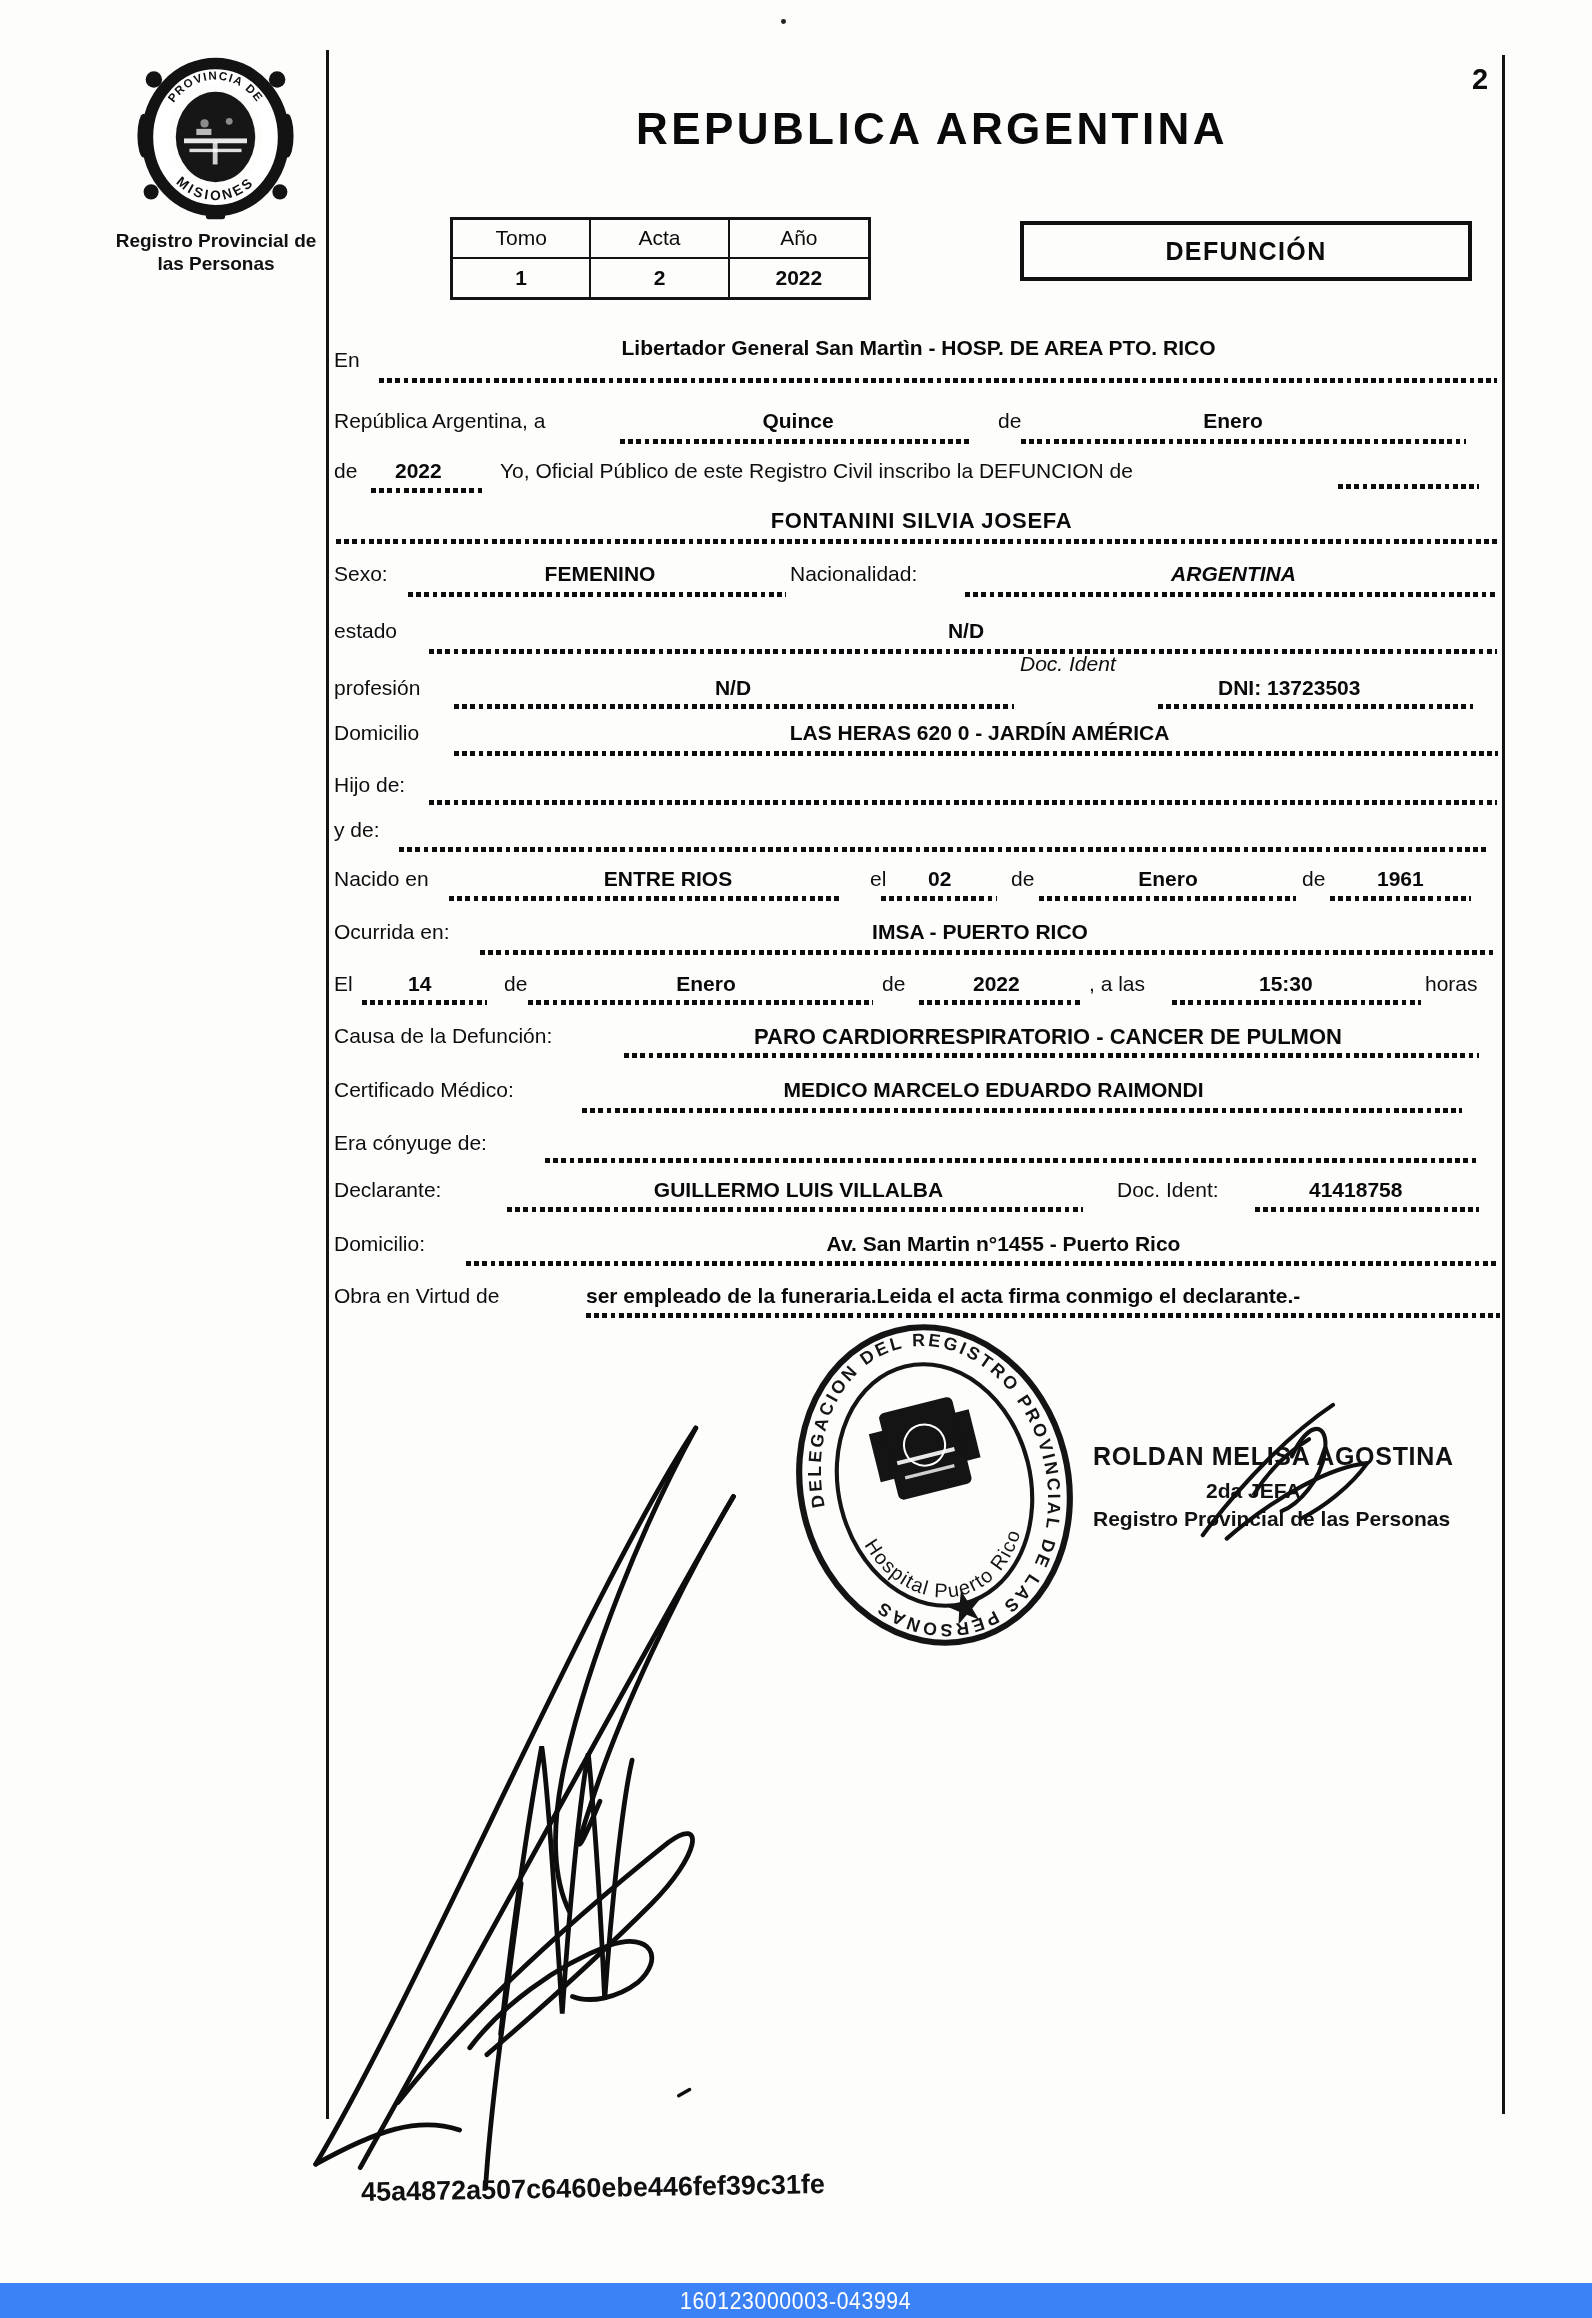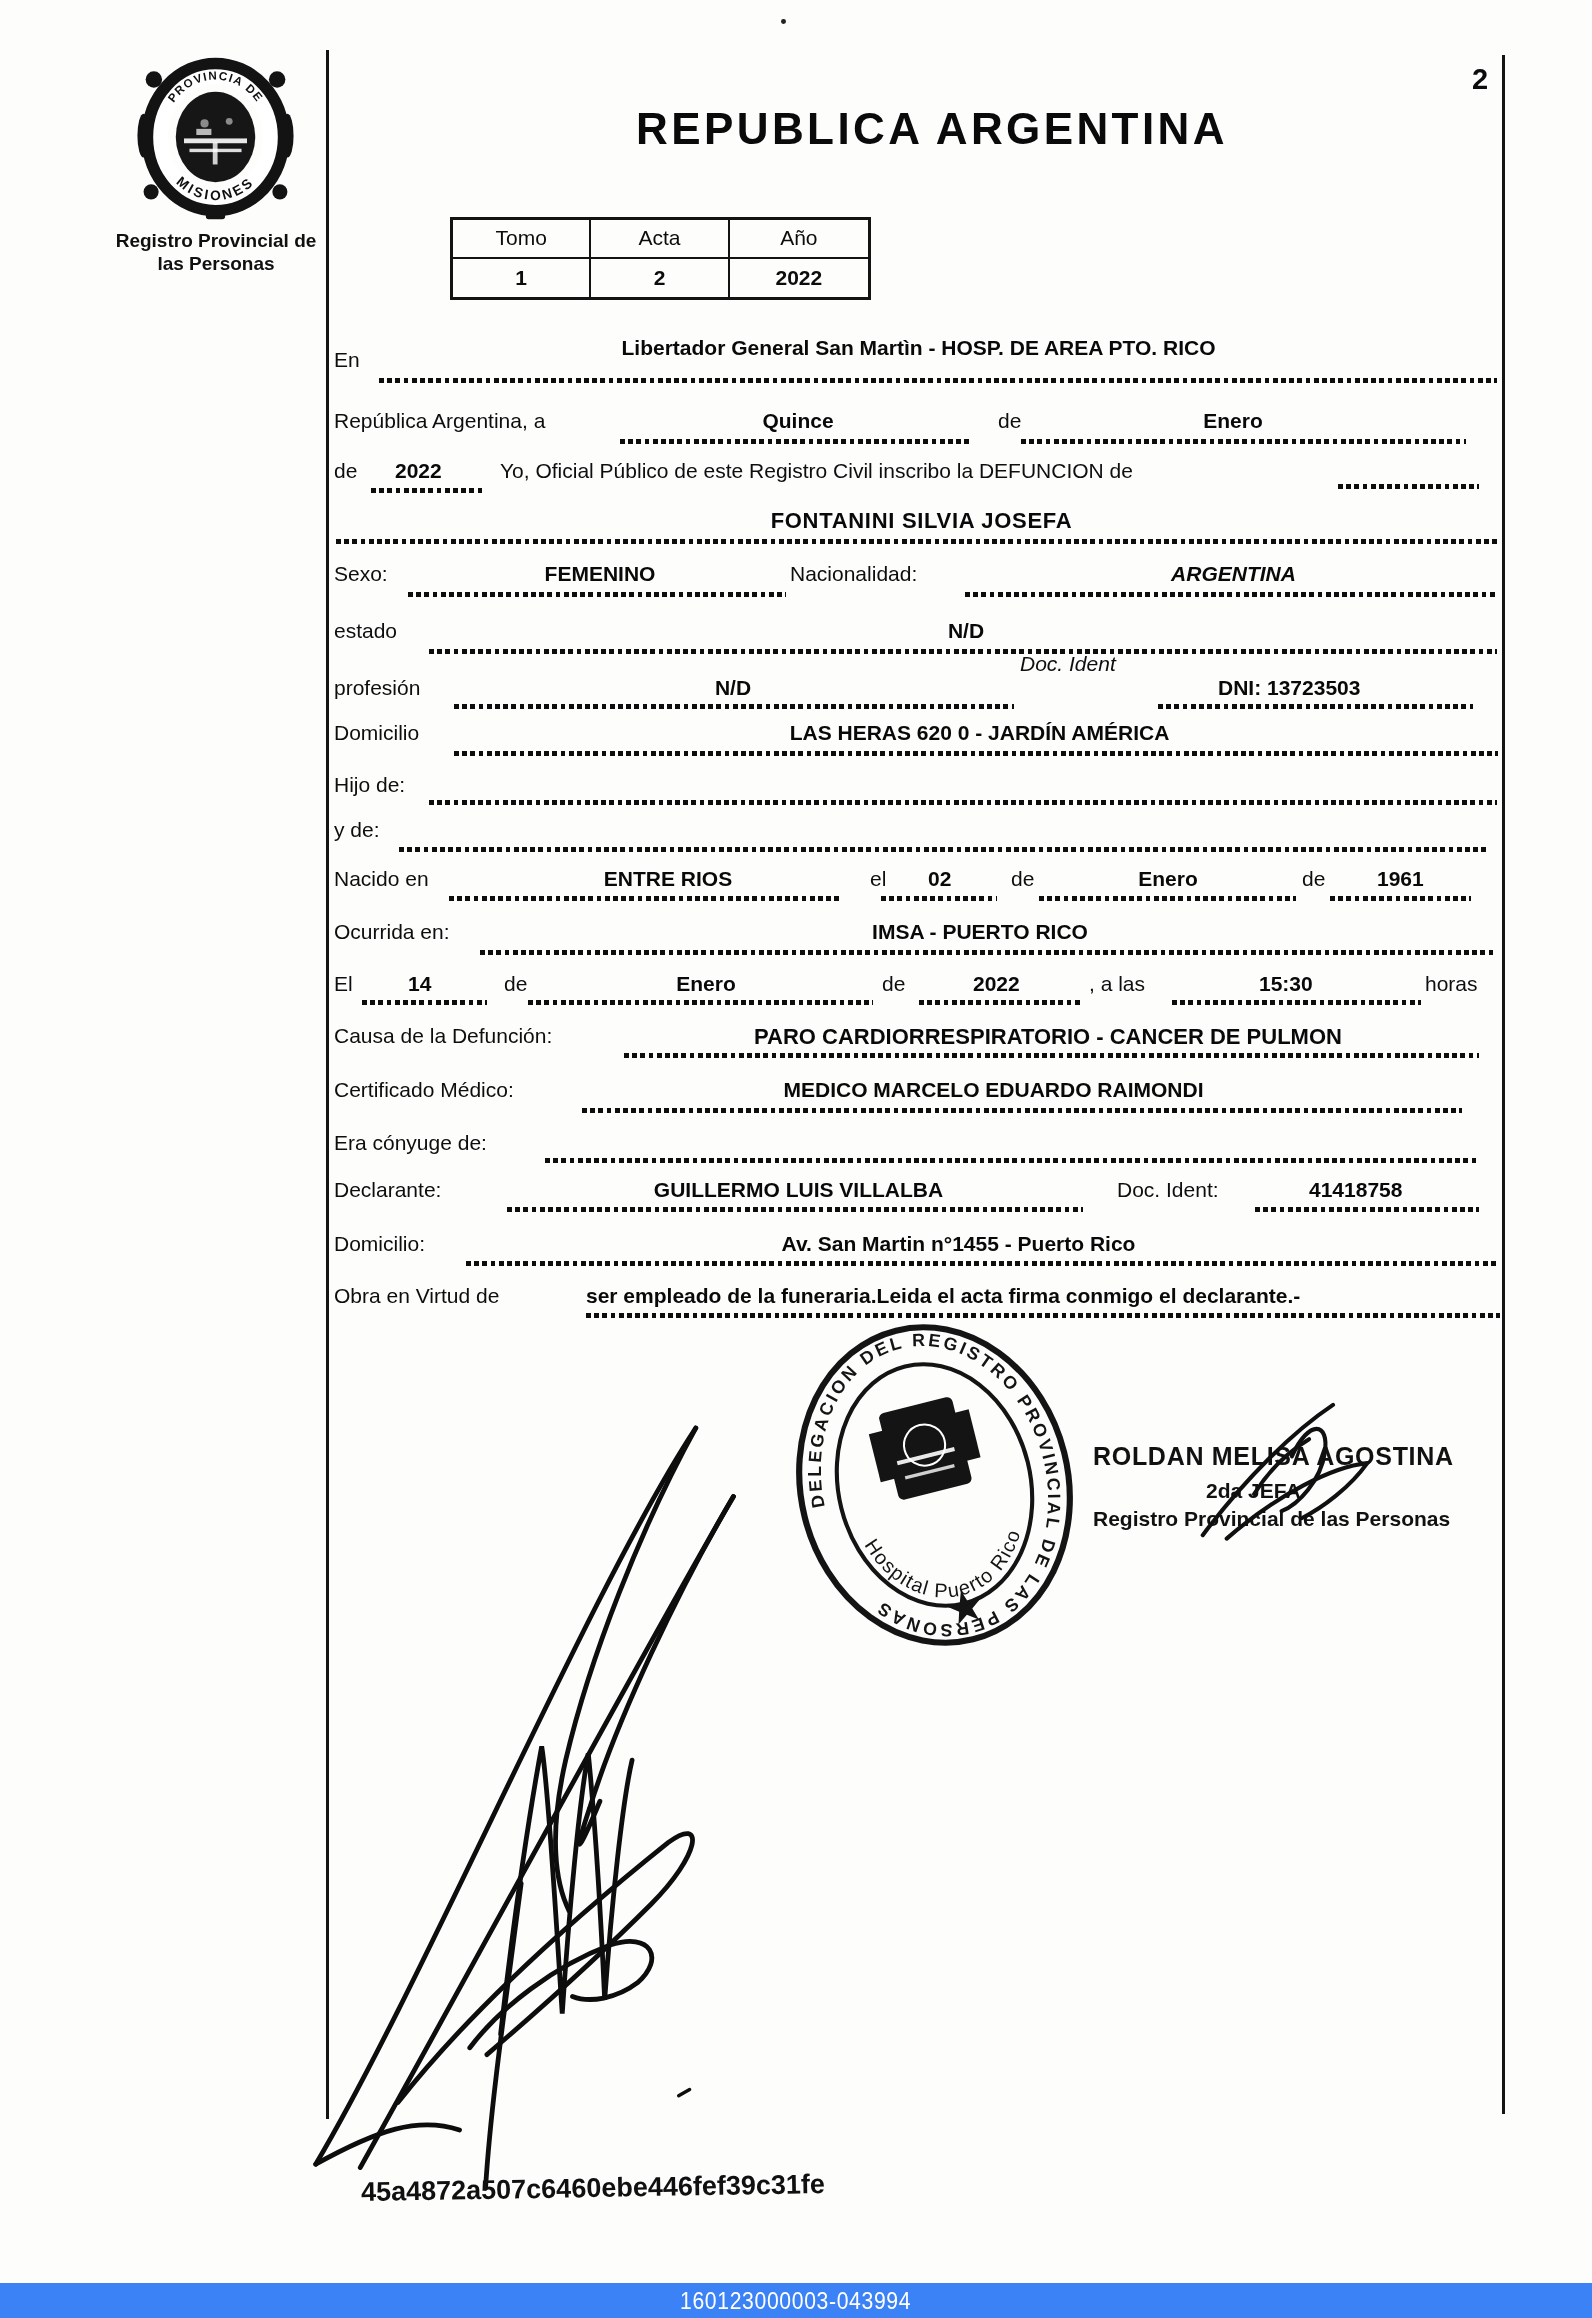--- a/index.html
+++ b/index.html
@@ -76,20 +76,21 @@
 
   <div class="acta-table">
     <div class="cell">Tomo</div>
     <div class="cell">Acta</div>
     <div class="cell">Año</div>
     <div class="cell">1</div>
     <div class="cell">2</div>
     <div class="cell">2022</div>
   </div>
 
+  <div class="def-box">DEFUNCIÓN</div>
 
   <div class="lbl" style="left:334px;top:348px;">En</div>
   <div class="val" style="left:384px;top:336px;width:1069px;">Libertador General San Martìn - HOSP. DE AREA PTO. RICO</div>
   <div class="dots" style="left:379px;top:378px;width:1118px;"></div>
 
   <div class="lbl" style="left:334px;top:409px;">República Argentina, a</div>
   <div class="val" style="left:620px;top:409px;width:356px;">Quince</div>
   <div class="lbl" style="left:998px;top:409px;">de</div>
   <div class="val" style="left:1096px;top:409px;width:274px;">Enero</div>
   <div class="dots" style="left:620px;top:439px;width:353px;"></div>
@@ -175,21 +176,21 @@
   <div class="dots" style="left:545px;top:1158px;width:935px;"></div>
 
   <div class="lbl" style="left:334px;top:1178px;">Declarante:</div>
   <div class="val" style="left:521px;top:1178px;width:555px;">GUILLERMO LUIS VILLALBA</div>
   <div class="lbl" style="left:1117px;top:1178px;">Doc. Ident:</div>
   <div class="val" style="left:1309px;top:1178px;text-align:left;">41418758</div>
   <div class="dots" style="left:507px;top:1207px;width:576px;"></div>
   <div class="dots" style="left:1255px;top:1207px;width:224px;"></div>
 
   <div class="lbl" style="left:334px;top:1232px;">Domicilio:</div>
-  <div class="val" style="left:455px;top:1232px;width:1007px;">Av. San Martin n°1455 - Puerto Rico</div>
+  <div class="val" style="left:500px;top:1232px;width:1007px;">Av. San Martin n°1455 - Puerto Rico</div>
   <div class="dots" style="left:466px;top:1261px;width:1031px;"></div>
 
   <div class="lbl" style="left:334px;top:1284px;">Obra en Virtud de</div>
   <div class="val" style="left:586px;top:1284px;text-align:left;">ser empleado de la funeraria.Leida el acta firma conmigo el declarante.-</div>
   <div class="dots" style="left:586px;top:1313px;width:914px;"></div>
 
   <svg style="left:295px;top:1363px;" width="466" height="832" viewBox="0 0 680 1215" fill="none" stroke="#0d0d0d" stroke-width="7" stroke-linecap="round">
     <path d="M30,1170 C190,900 430,330 585,95"></path>
     <path d="M95,1175 C260,880 520,400 640,195"></path>
     <path d="M640,195 C560,330 470,520 430,650 C400,740 420,700 445,640"></path>

